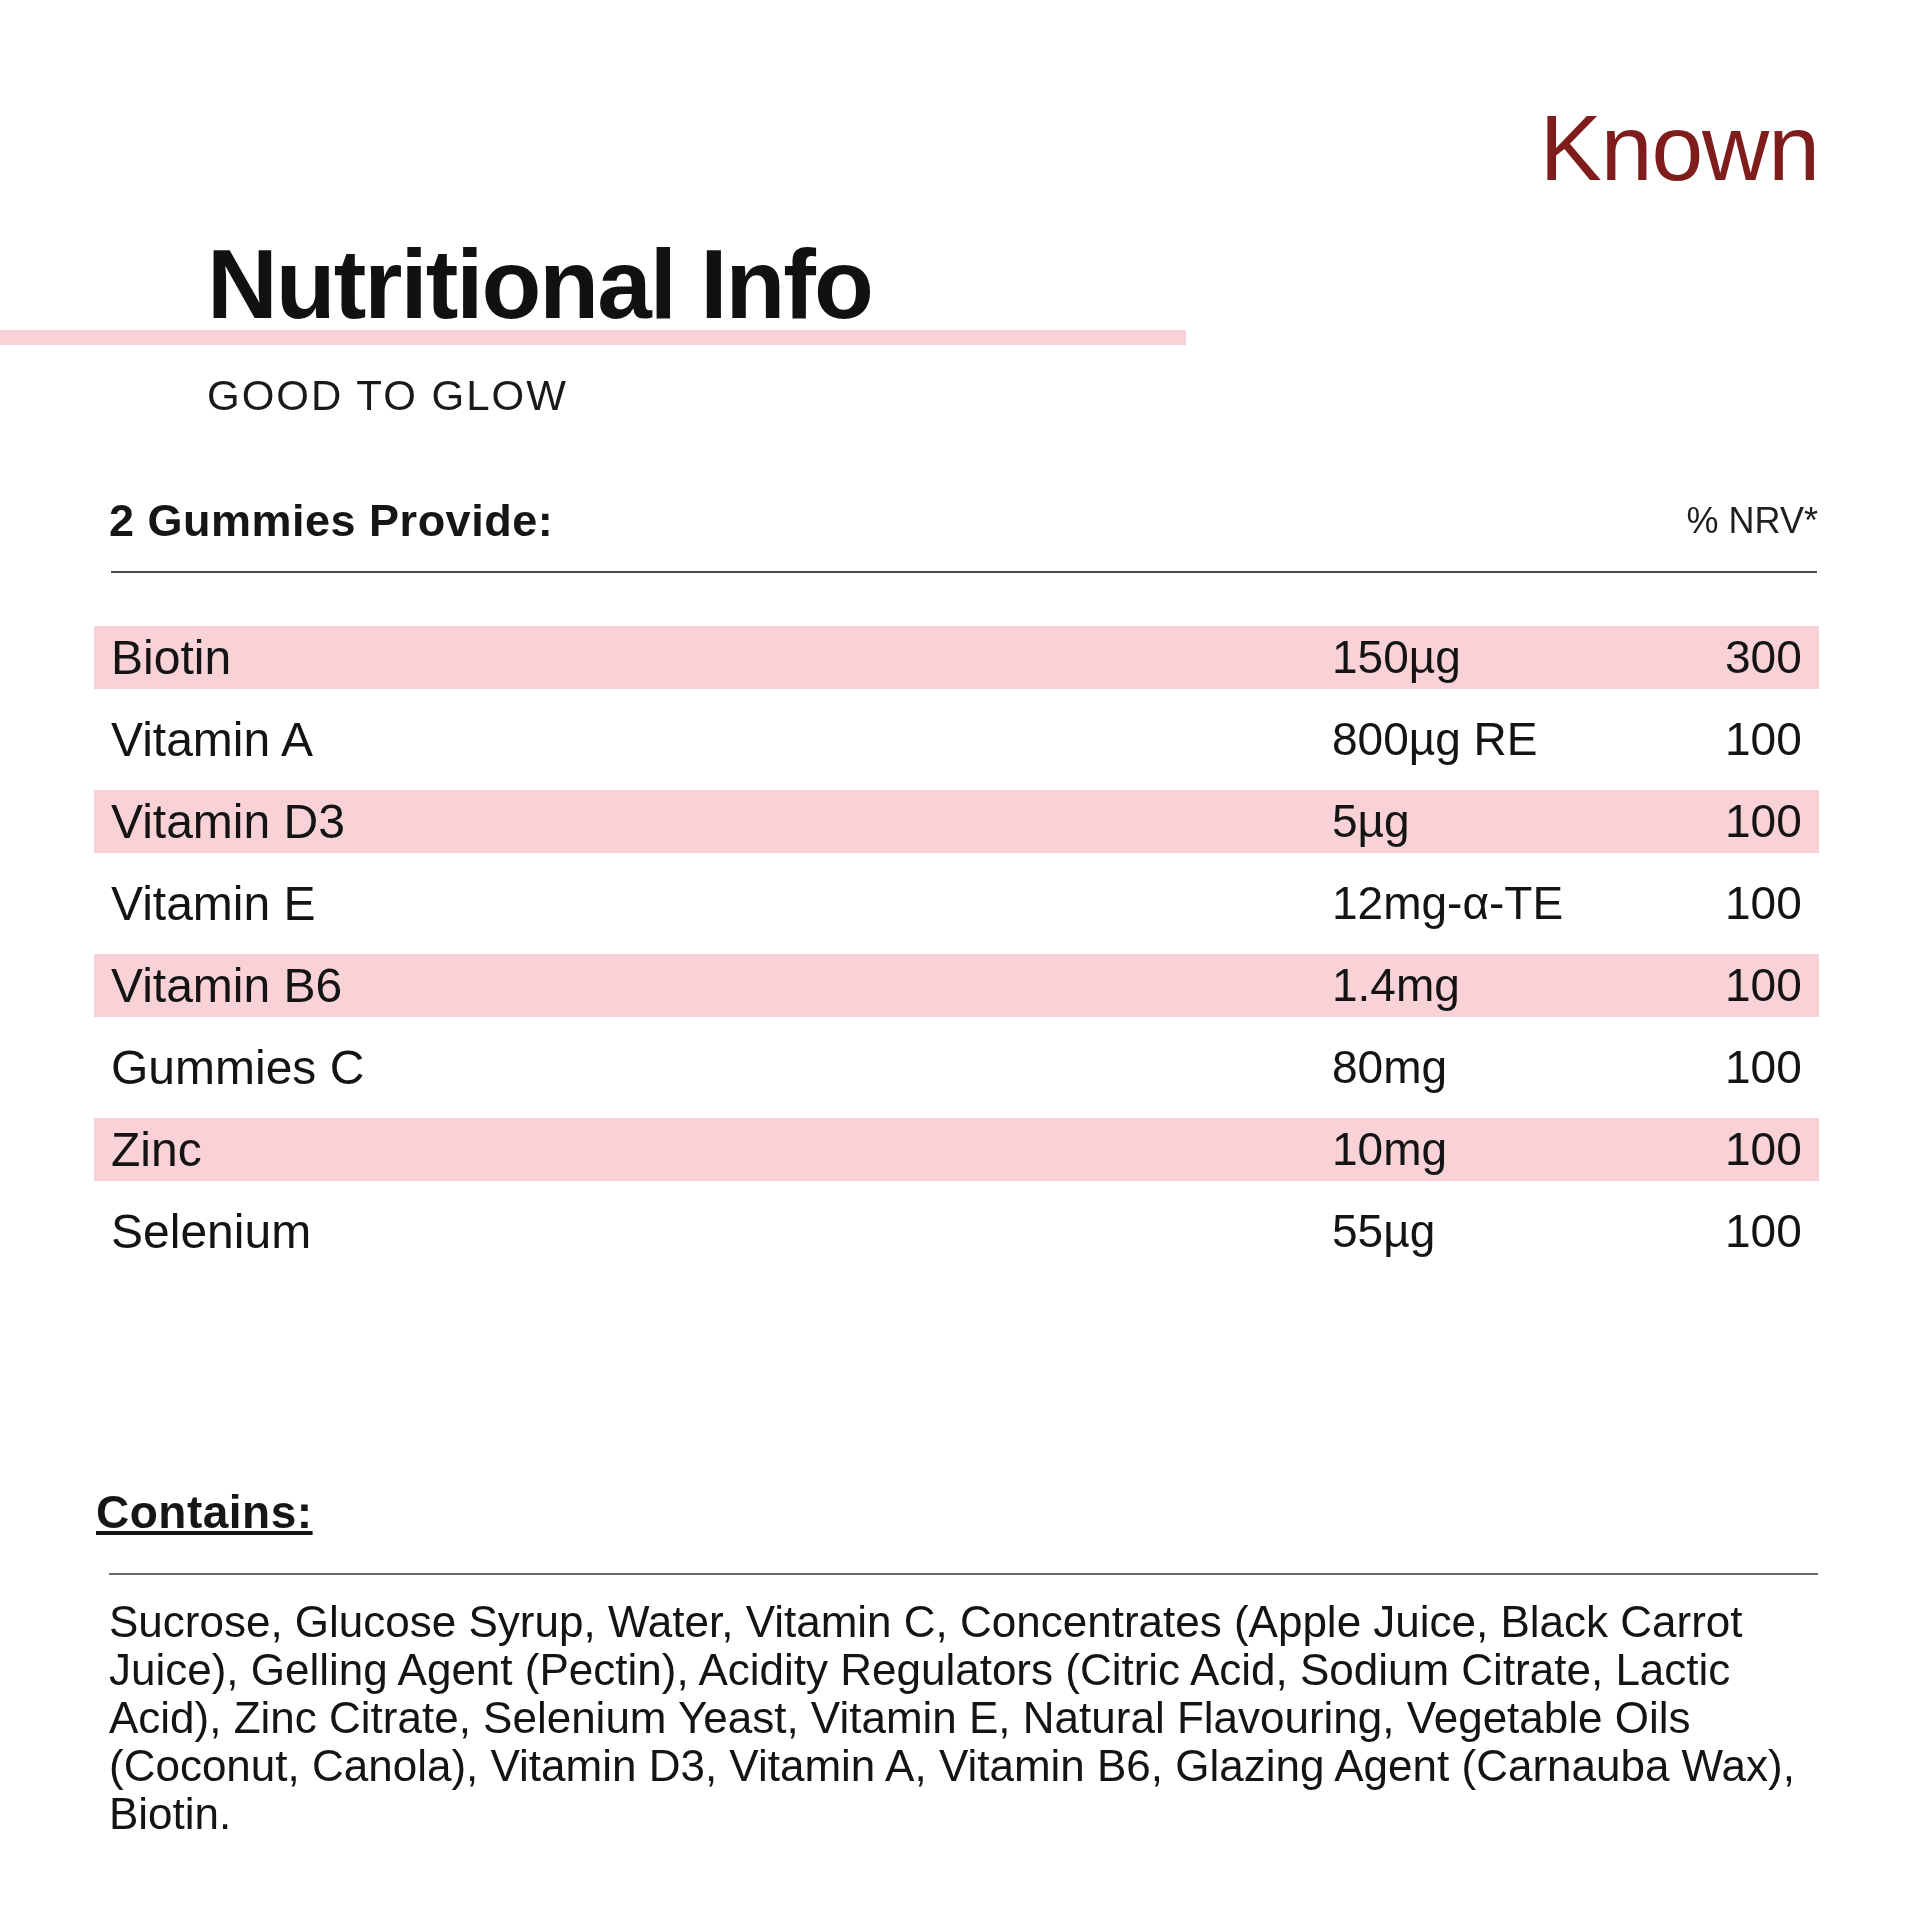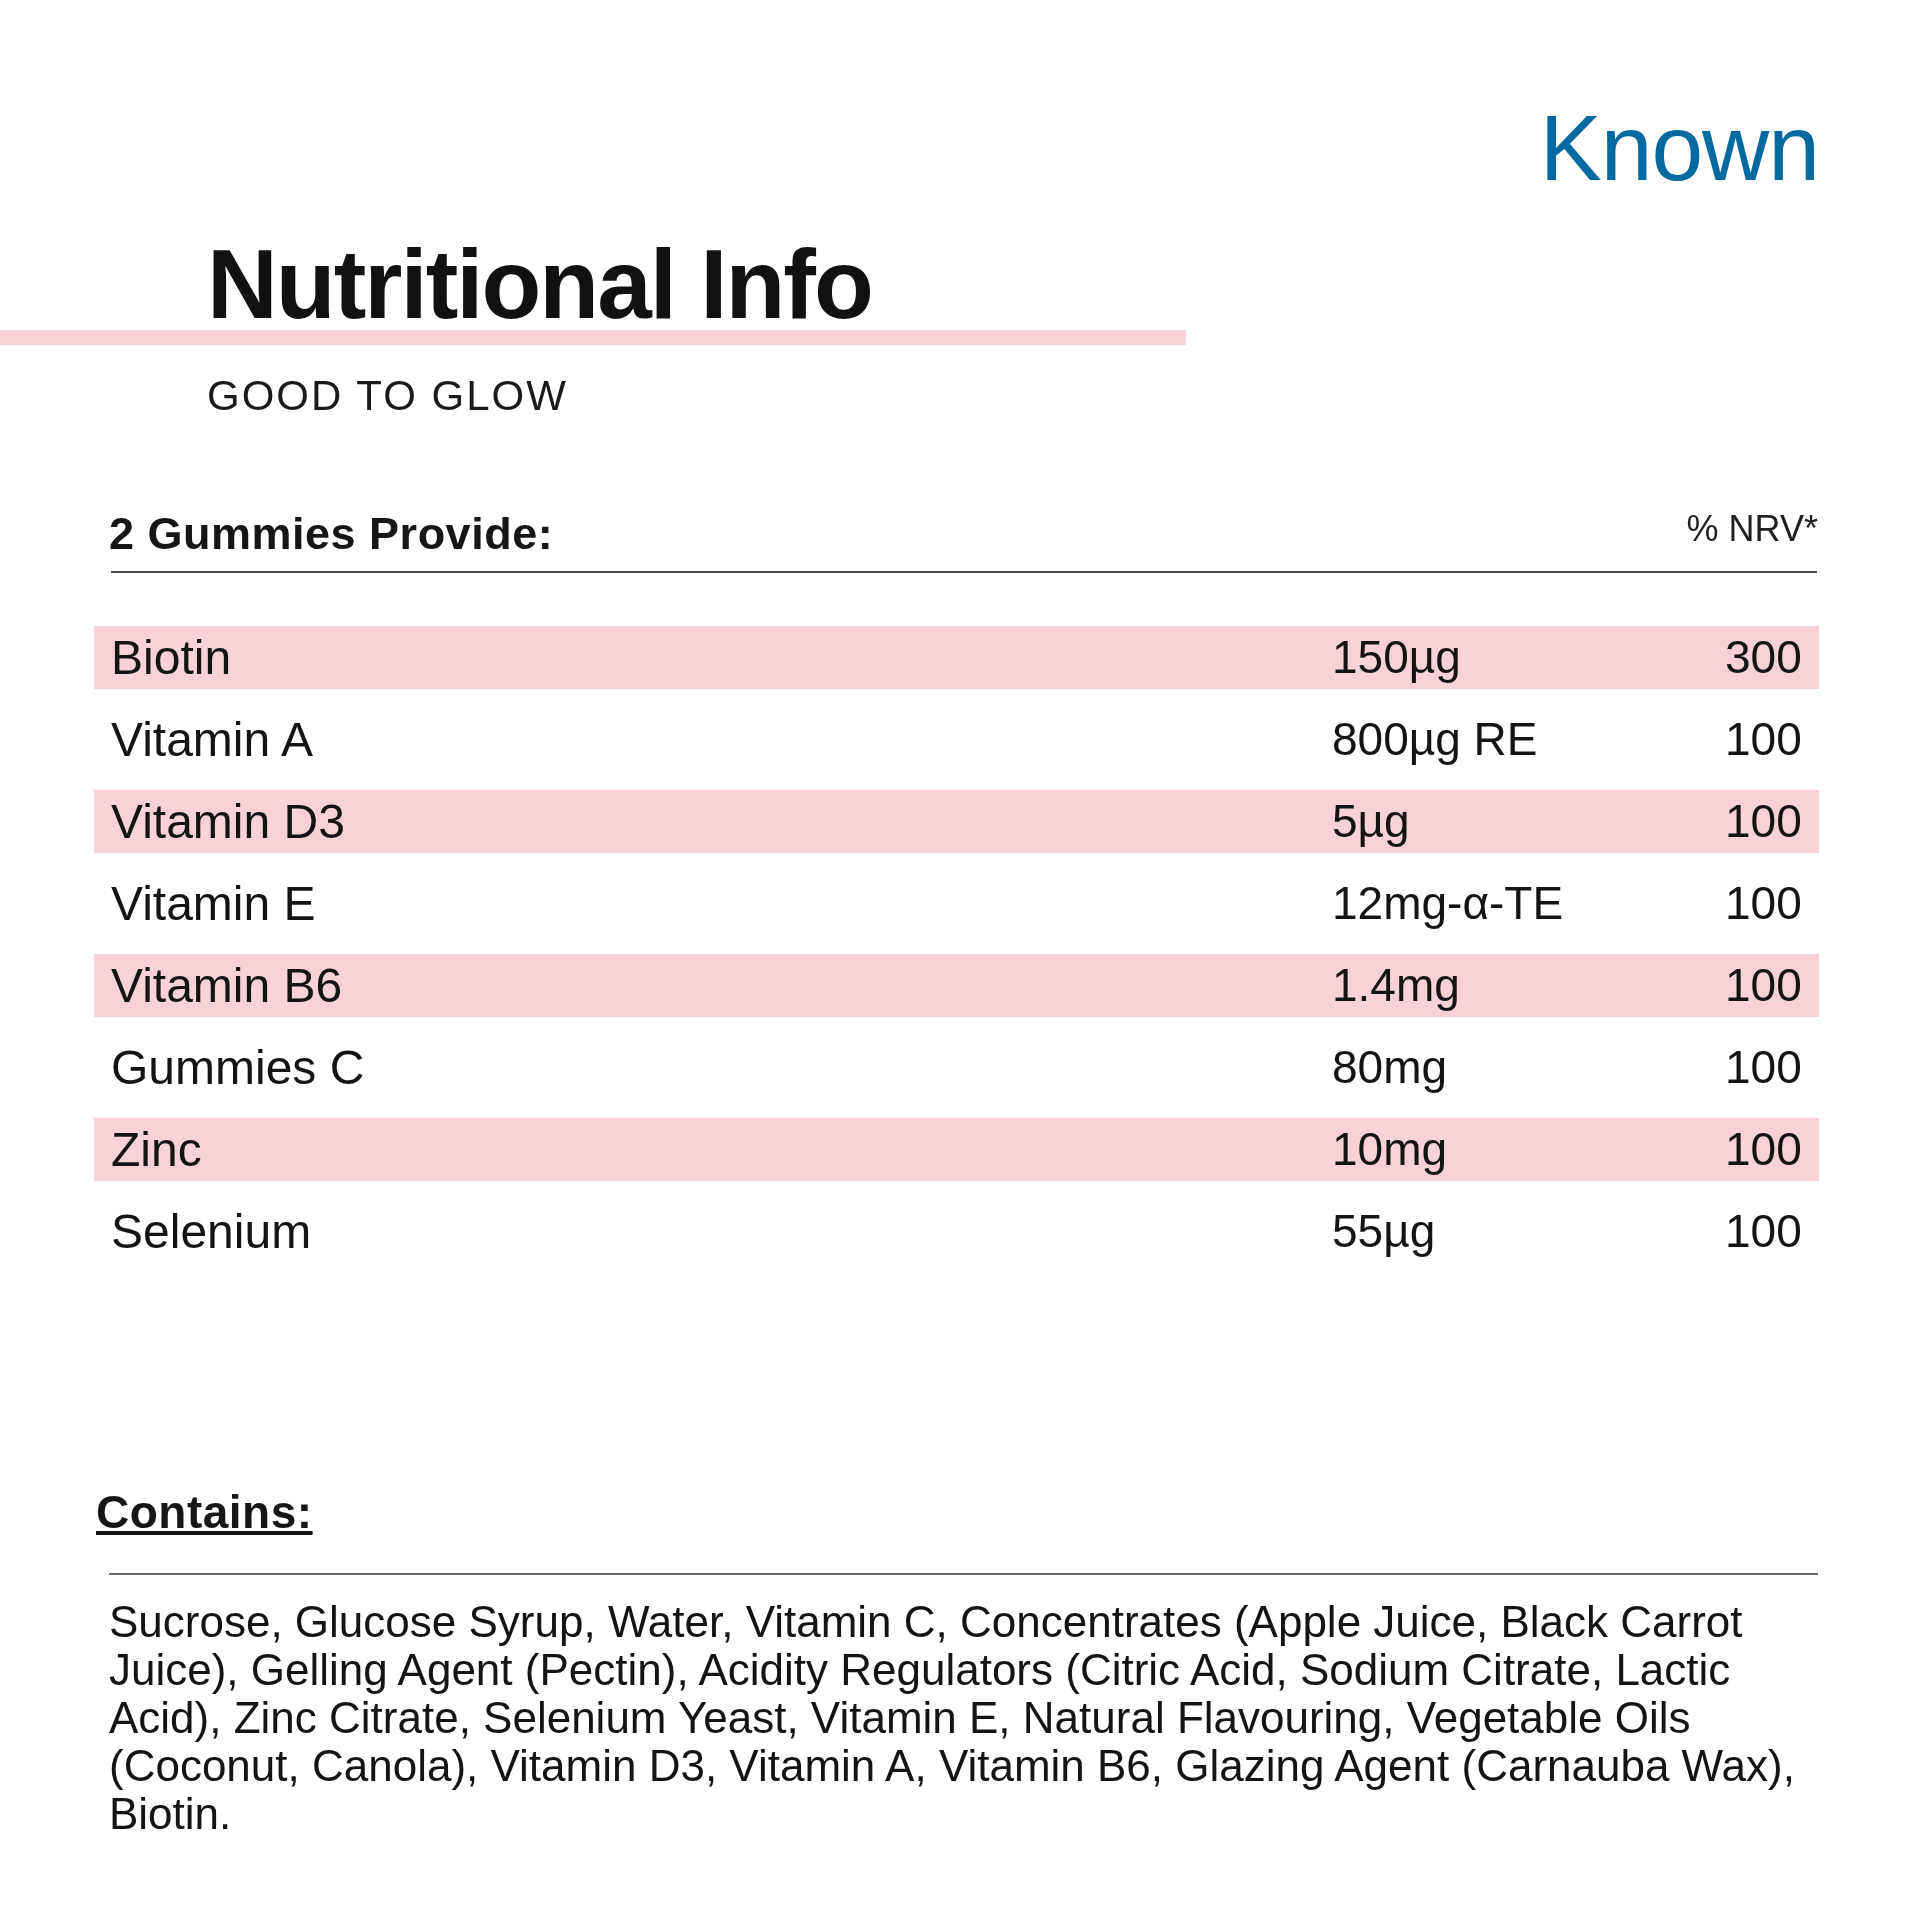--- a/index.html
+++ b/index.html
@@ -13,21 +13,21 @@
     overflow: hidden;
   }
 
   .brand {
     position: absolute;
     top: 95px;
     right: 108px;
     font-size: 93px;
     font-weight: 400;
     letter-spacing: -1px;
-    color: #0369a1;
+    color: #7f1d1d;
     text-align: right;
   }
 
   .title {
     position: absolute;
     top: 228px;
     left: 207px;
     font-size: 98px;
     font-weight: 700;
     letter-spacing: -2px;
@@ -50,26 +50,26 @@
     top: 372px;
     left: 207px;
     font-size: 42px;
     font-weight: 400;
     letter-spacing: 2px;
     color: #1a1a1a;
   }
 
   .table-header {
     position: absolute;
-    top: 508px;
+    top: 495px;
     left: 109px;
     width: 1709px;
     display: flex;
     justify-content: space-between;
-    align-items: flex-start;
+    align-items: center;
   }
   .table-header .left {
     font-size: 45px;
     font-weight: 700;
     letter-spacing: 0.5px;
   }
   .table-header .right {
     font-size: 36px;
     font-weight: 400;
     color: #1f1f1f;

